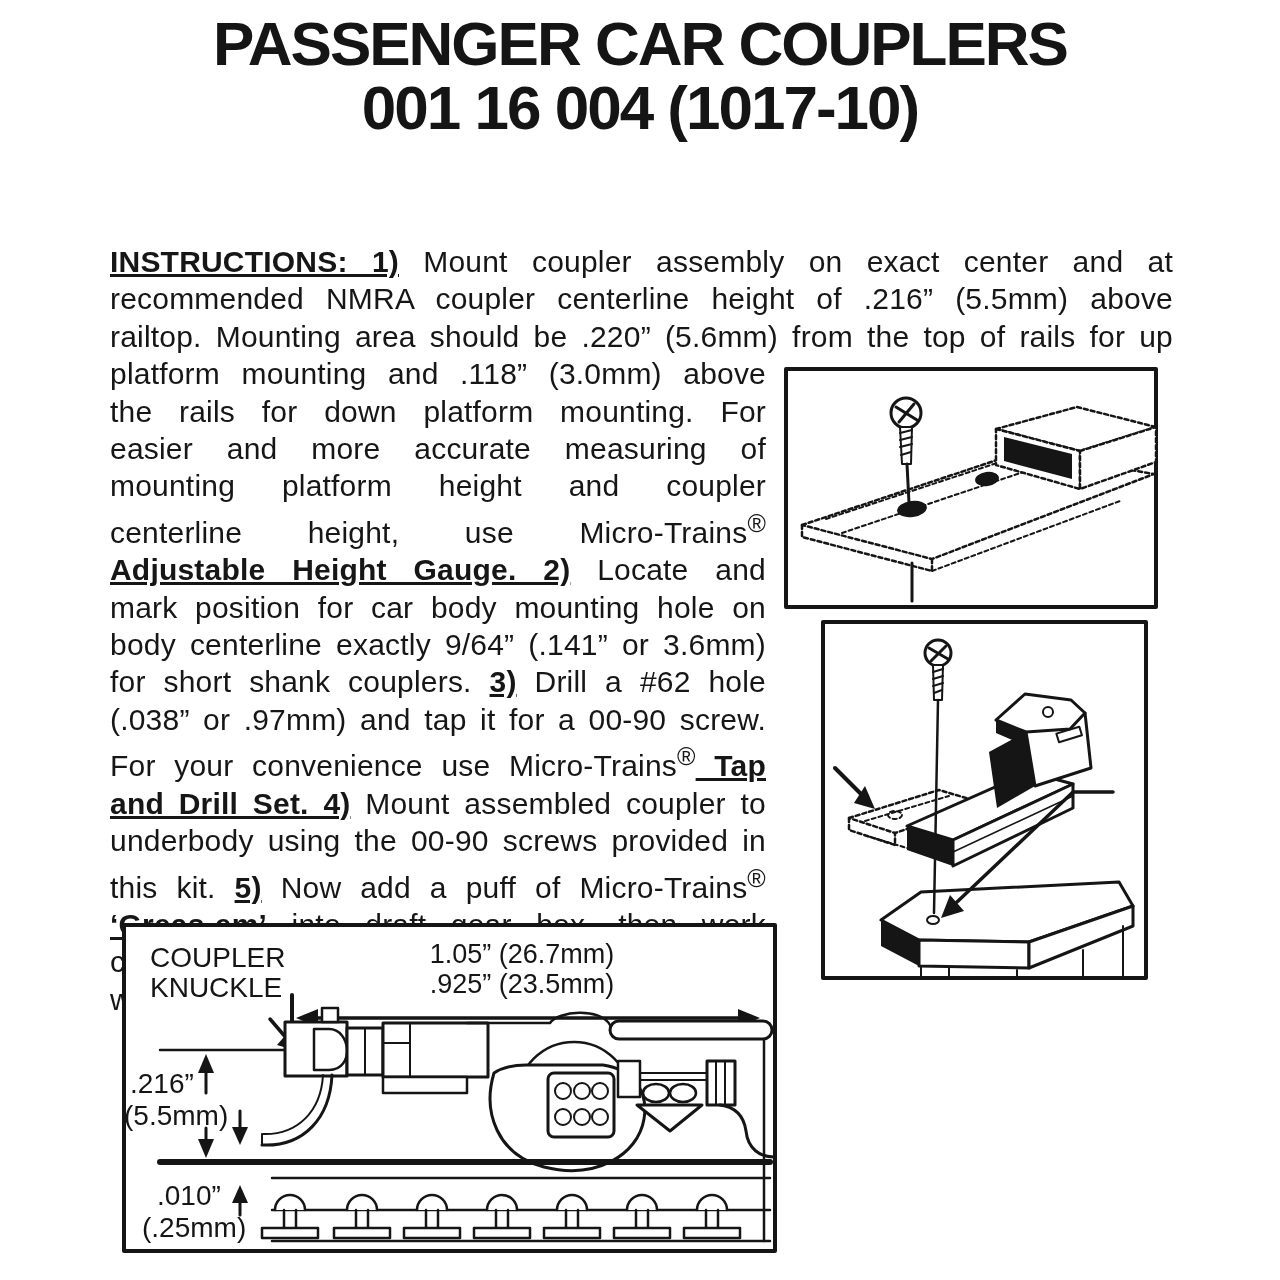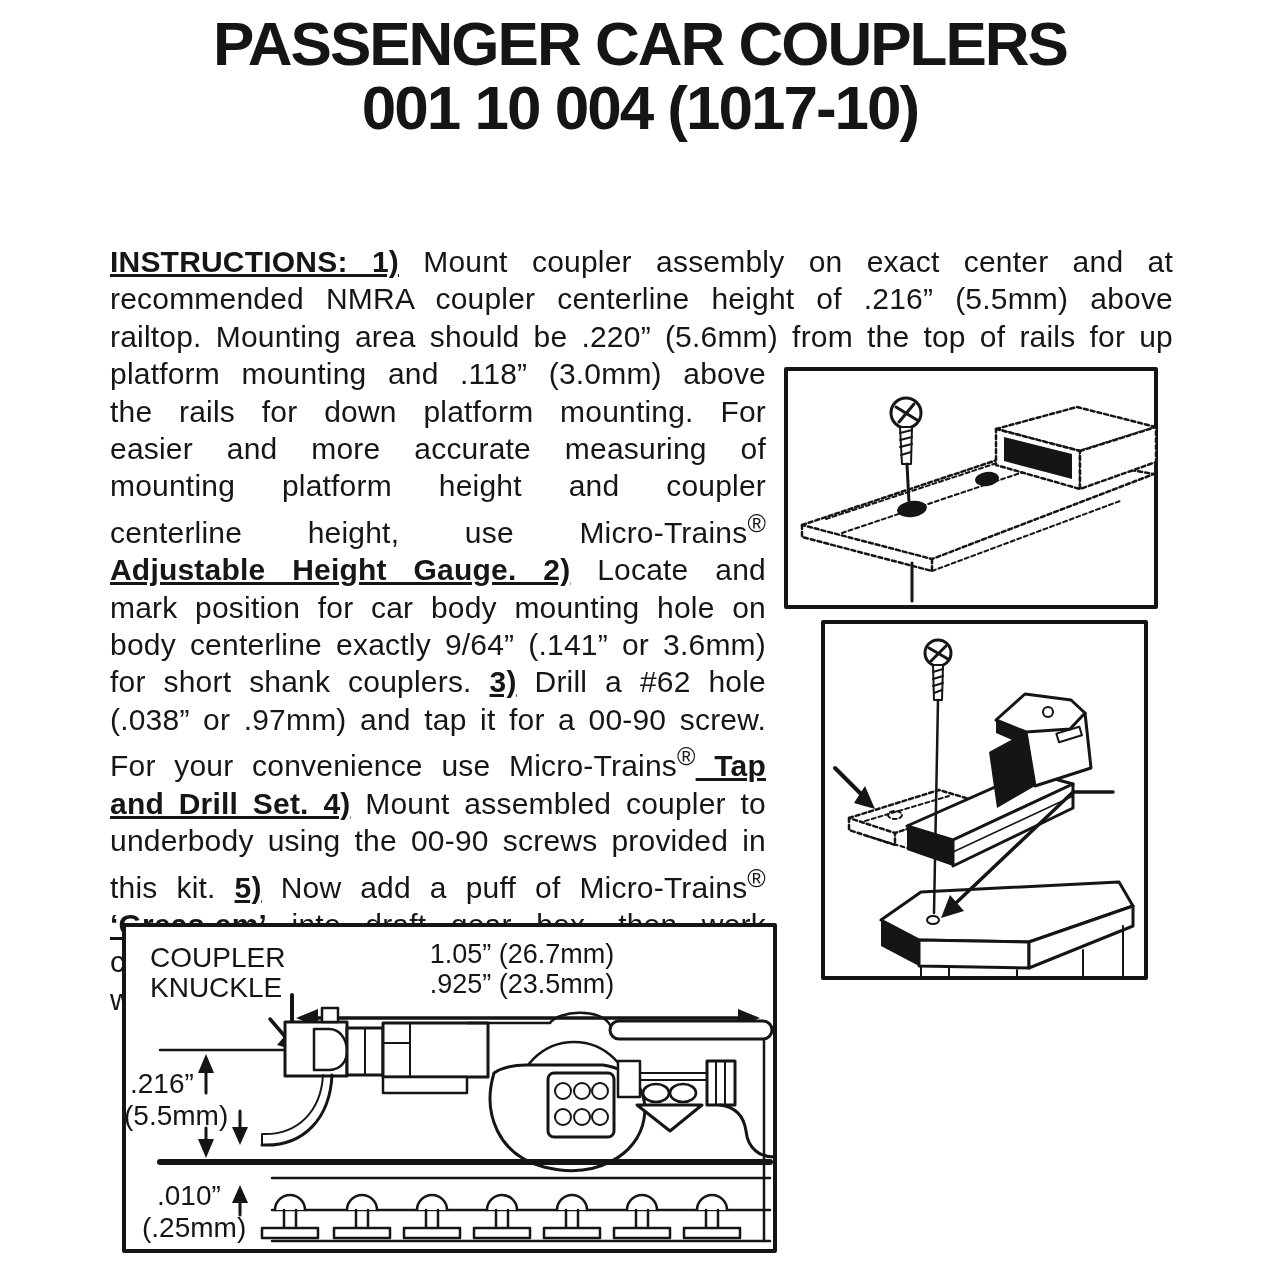--- a/index.html
+++ b/index.html
@@ -28,21 +28,21 @@
   .fillk{fill:#151515;stroke:none;}
   .dash{stroke-dasharray:4 3;}
 </style>
 </head>
 <body>
 
 <div class="page">
 
   <div class="title-block">
     <div>PASSENGER CAR COUPLERS</div>
-    <div>001 10 004 (1017-10)</div>
+    <div>001 16 004 (1017-10)</div>
   </div>
 
   <div class="content">
     <p class="instructions">
       <span class="fl-spacer"></span>
       <span class="fl-figs">
 
         <svg class="fig1" viewBox="0 0 374 242">
           <rect x="2" y="2" width="370" height="238" class="ink fillw" stroke-width="4"></rect>
           <g>

